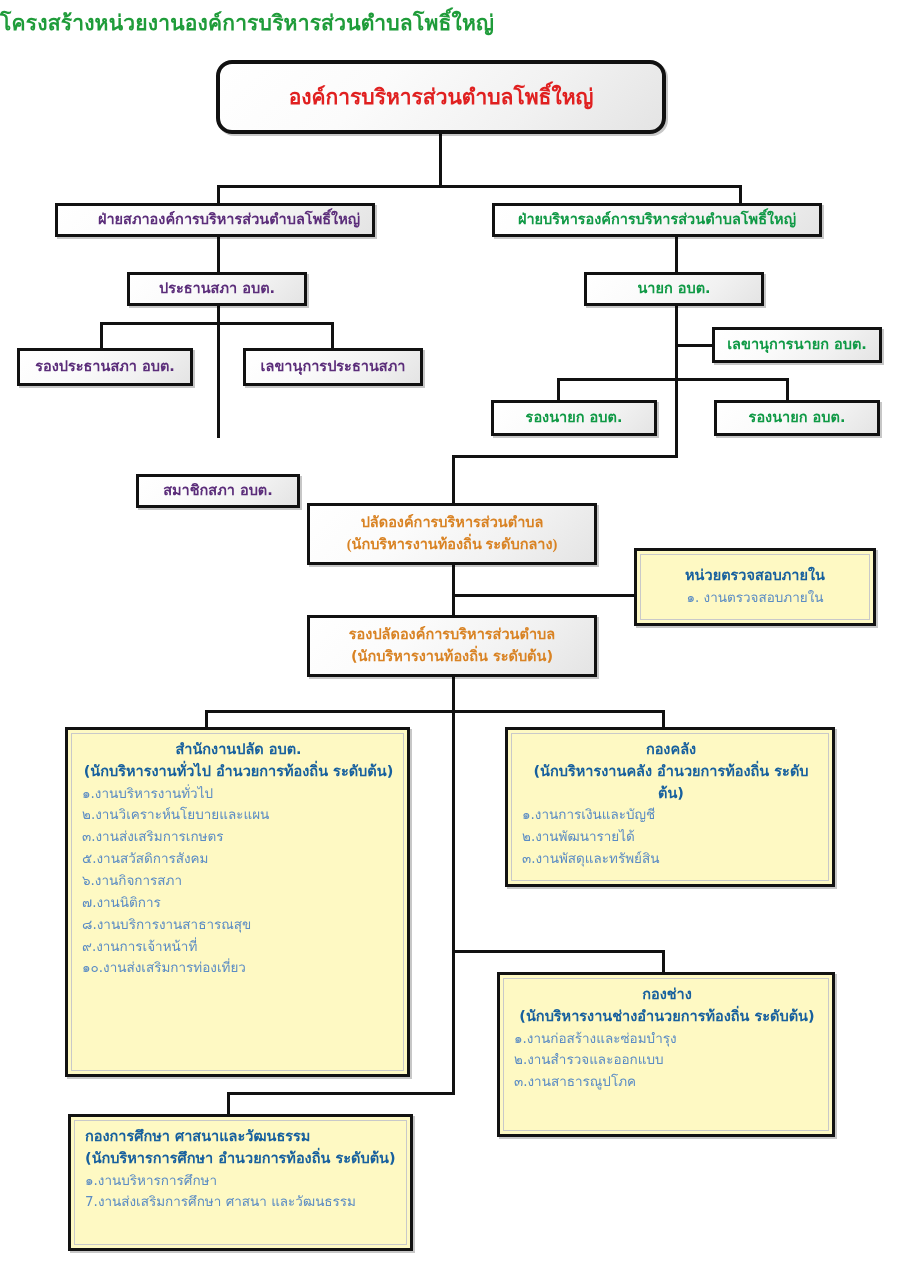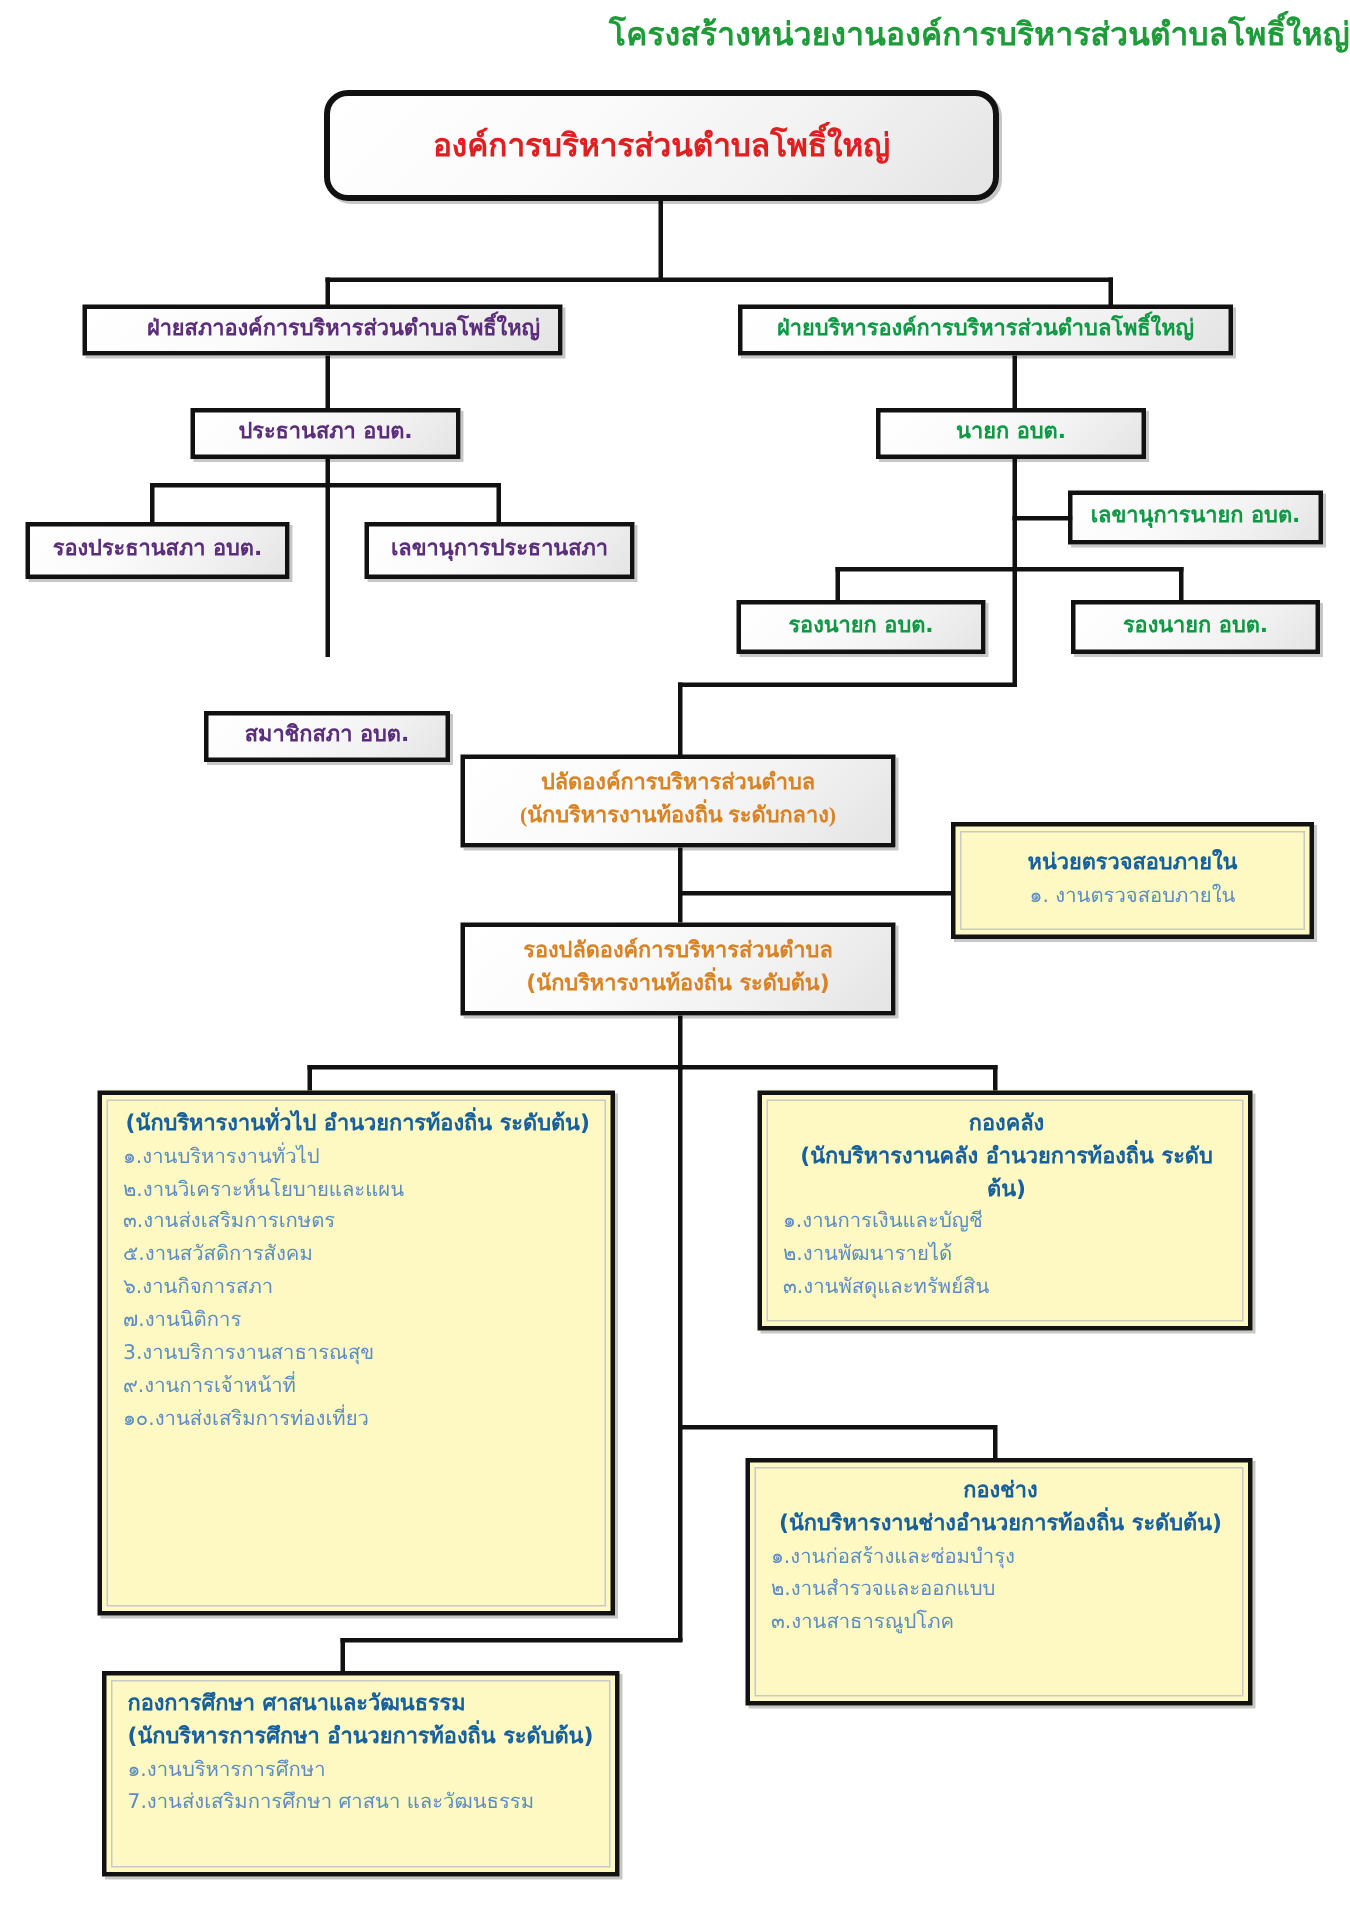--- a/index.html
+++ b/index.html
@@ -3,21 +3,21 @@
 <meta charset="utf-8">
 <style>
   html,body{margin:0;padding:0;background:#ffffff;}
   body{
     font-family:"DejaVu Sans","Liberation Sans",sans-serif;
     width:900px;height:1273px;position:relative;overflow:hidden;
   }
   #chart{position:absolute;left:0;top:0;width:900px;height:1273px;}
 
   .title{
-    position:absolute;width:100%;text-align:right;top:6px;
+    position:absolute;width:100%;text-align:left;top:6px;
     font-size:21px;font-weight:bold;color:#1f9c3a;letter-spacing:.2px;
   }
 
   
   .node{
     position:absolute;box-sizing:border-box;
     border:3px solid #111;
     background:linear-gradient(135deg,#ffffff 0%,#fbfbfb 35%,#f1f1f1 70%,#e4e4e4 100%);
     box-shadow:2px 2px 0 rgba(0,0,0,.22);
     display:flex;flex-direction:column;justify-content:center;align-items:center;
@@ -157,28 +157,29 @@
   <div class="ln lnv" style="left:205px;top:710px;height:18px;"></div>
   <div class="ln lnv" style="left:662px;top:710px;height:18px;"></div>
 
   <div class="ln lnv" style="left:452px;top:710px;height:384px;"></div>
   <div class="ln lnh" style="left:452px;top:950px;width:210px;"></div>
   <div class="ln lnv" style="left:662px;top:950px;height:22px;"></div>
   <div class="ln lnh" style="left:227px;top:1092px;width:228px;"></div>
   <div class="ln lnv" style="left:227px;top:1092px;height:23px;"></div>
 
   <div class="node inset block" style="left:65px;top:727px;width:345px;height:350px;">
+    <span class="hdr c-blue">สำนักงานปลัด  อบต.</span>
     <span class="hdr c-blue">(นักบริหารงานทั่วไป อำนวยการท้องถิ่น  ระดับต้น)</span>
     <span class="item">๑.งานบริหารงานทั่วไป</span>
     <span class="item">๒.งานวิเคราะห์นโยบายและแผน</span>
     <span class="item">๓.งานส่งเสริมการเกษตร</span>
     <span class="item">๕.งานสวัสดิการสังคม</span>
     <span class="item">๖.งานกิจการสภา</span>
     <span class="item">๗.งานนิติการ</span>
-    <span class="item">3.งานบริการงานสาธารณสุข</span>
+    <span class="item">๘.งานบริการงานสาธารณสุข</span>
     <span class="item">๙.งานการเจ้าหน้าที่</span>
     <span class="item">๑๐.งานส่งเสริมการท่องเที่ยว</span>
   </div>
 
   <div class="node inset block" style="left:505px;top:727px;width:330px;height:160px;">
     <span class="hdr c-blue">กองคลัง</span>
     <span class="hdr c-blue">(นักบริหารงานคลัง อำนวยการท้องถิ่น ระดับต้น)</span>
     <span class="item">๑.งานการเงินและบัญชี</span>
     <span class="item">๒.งานพัฒนารายได้</span>
     <span class="item">๓.งานพัสดุและทรัพย์สิน</span>

